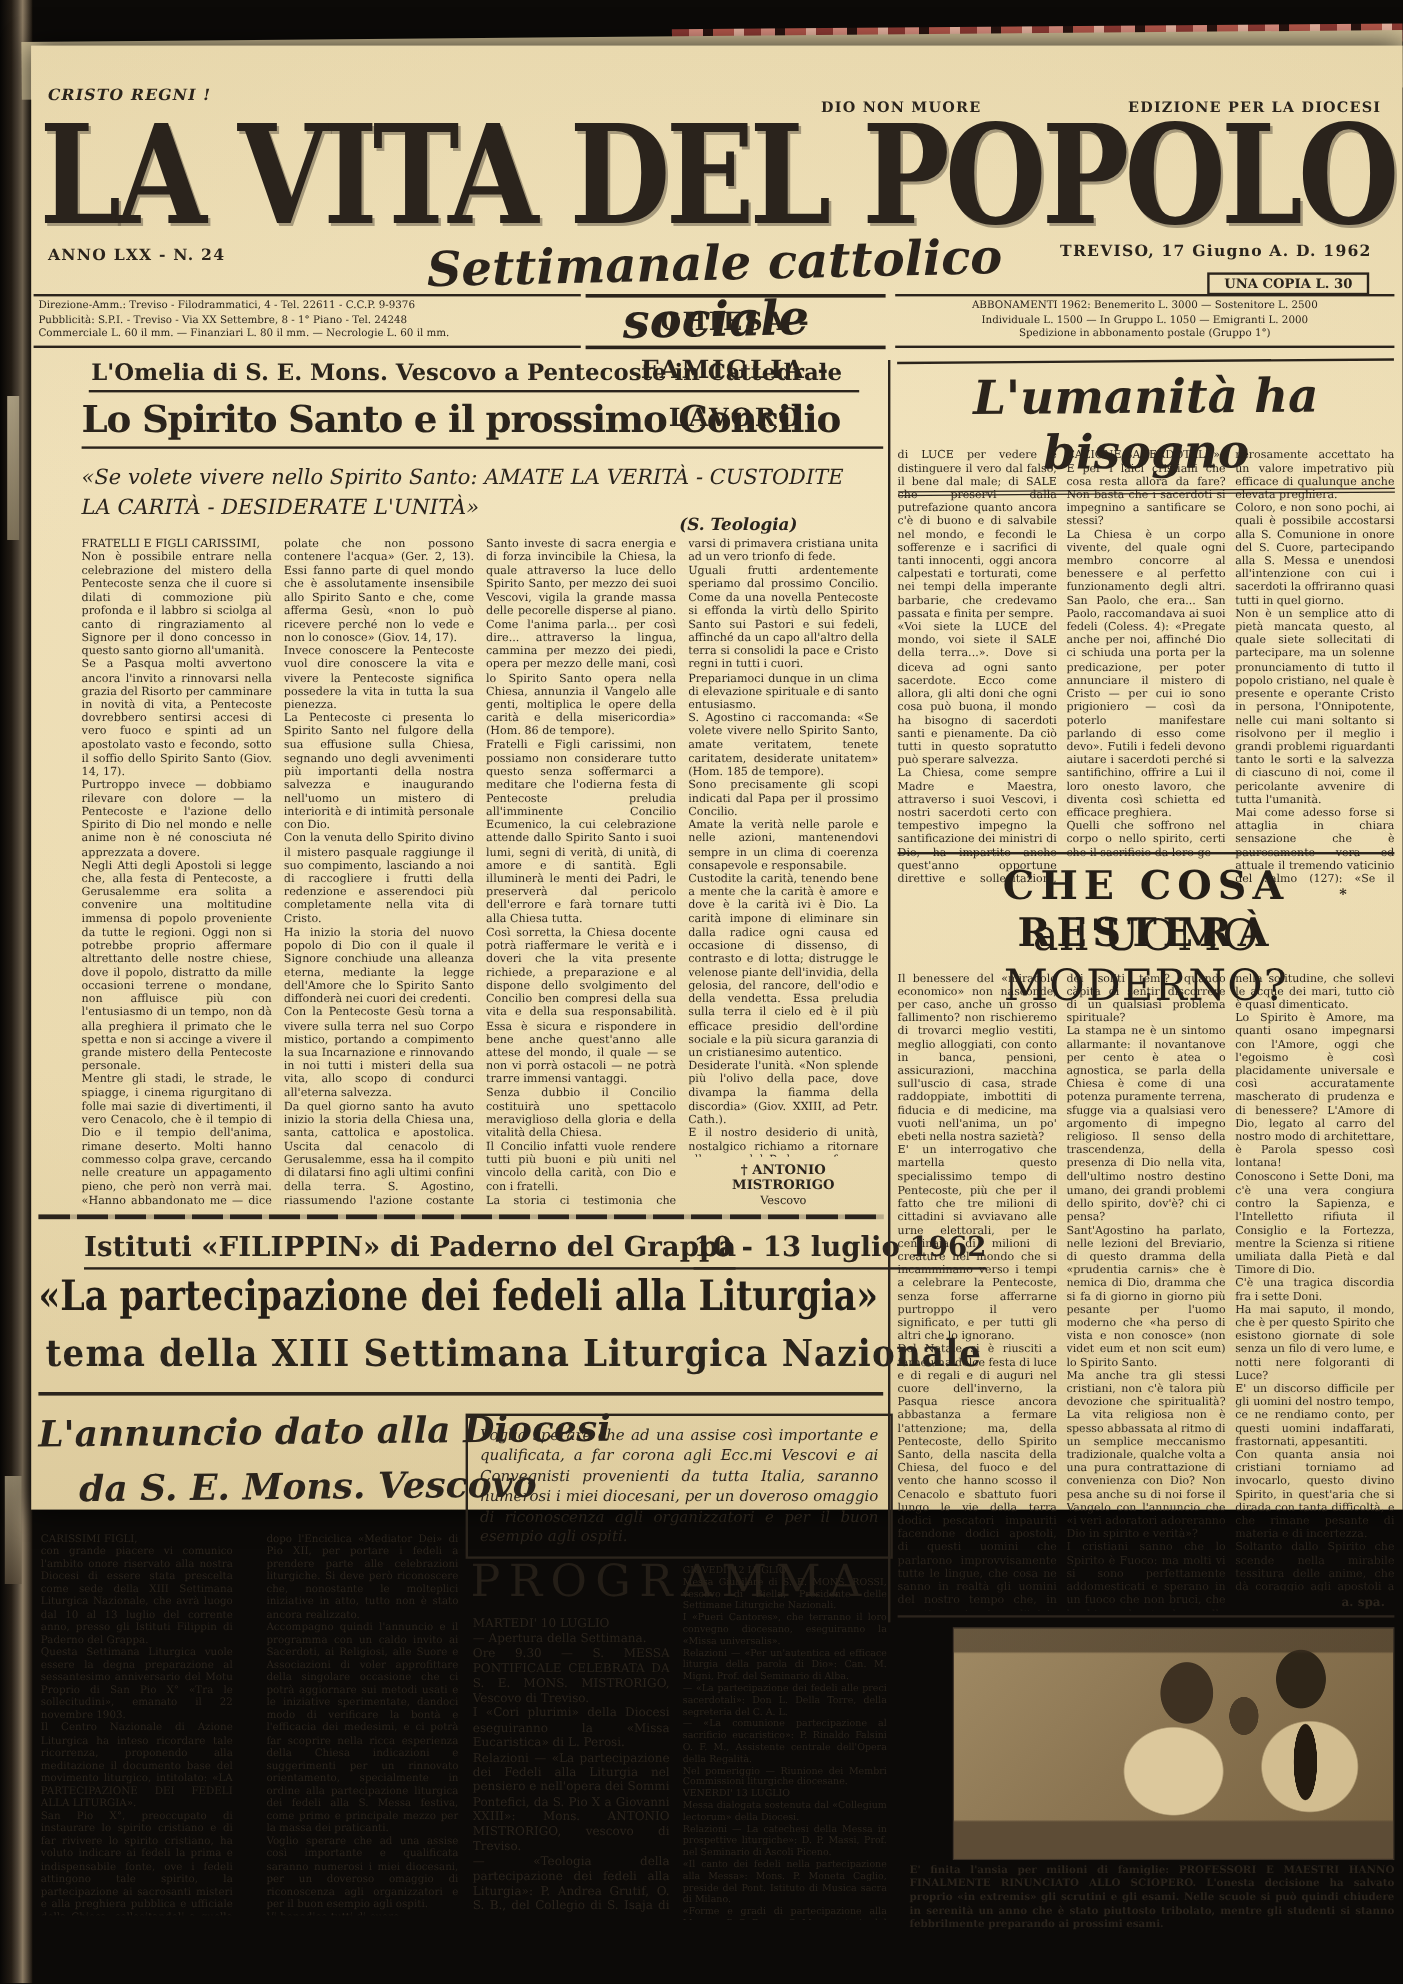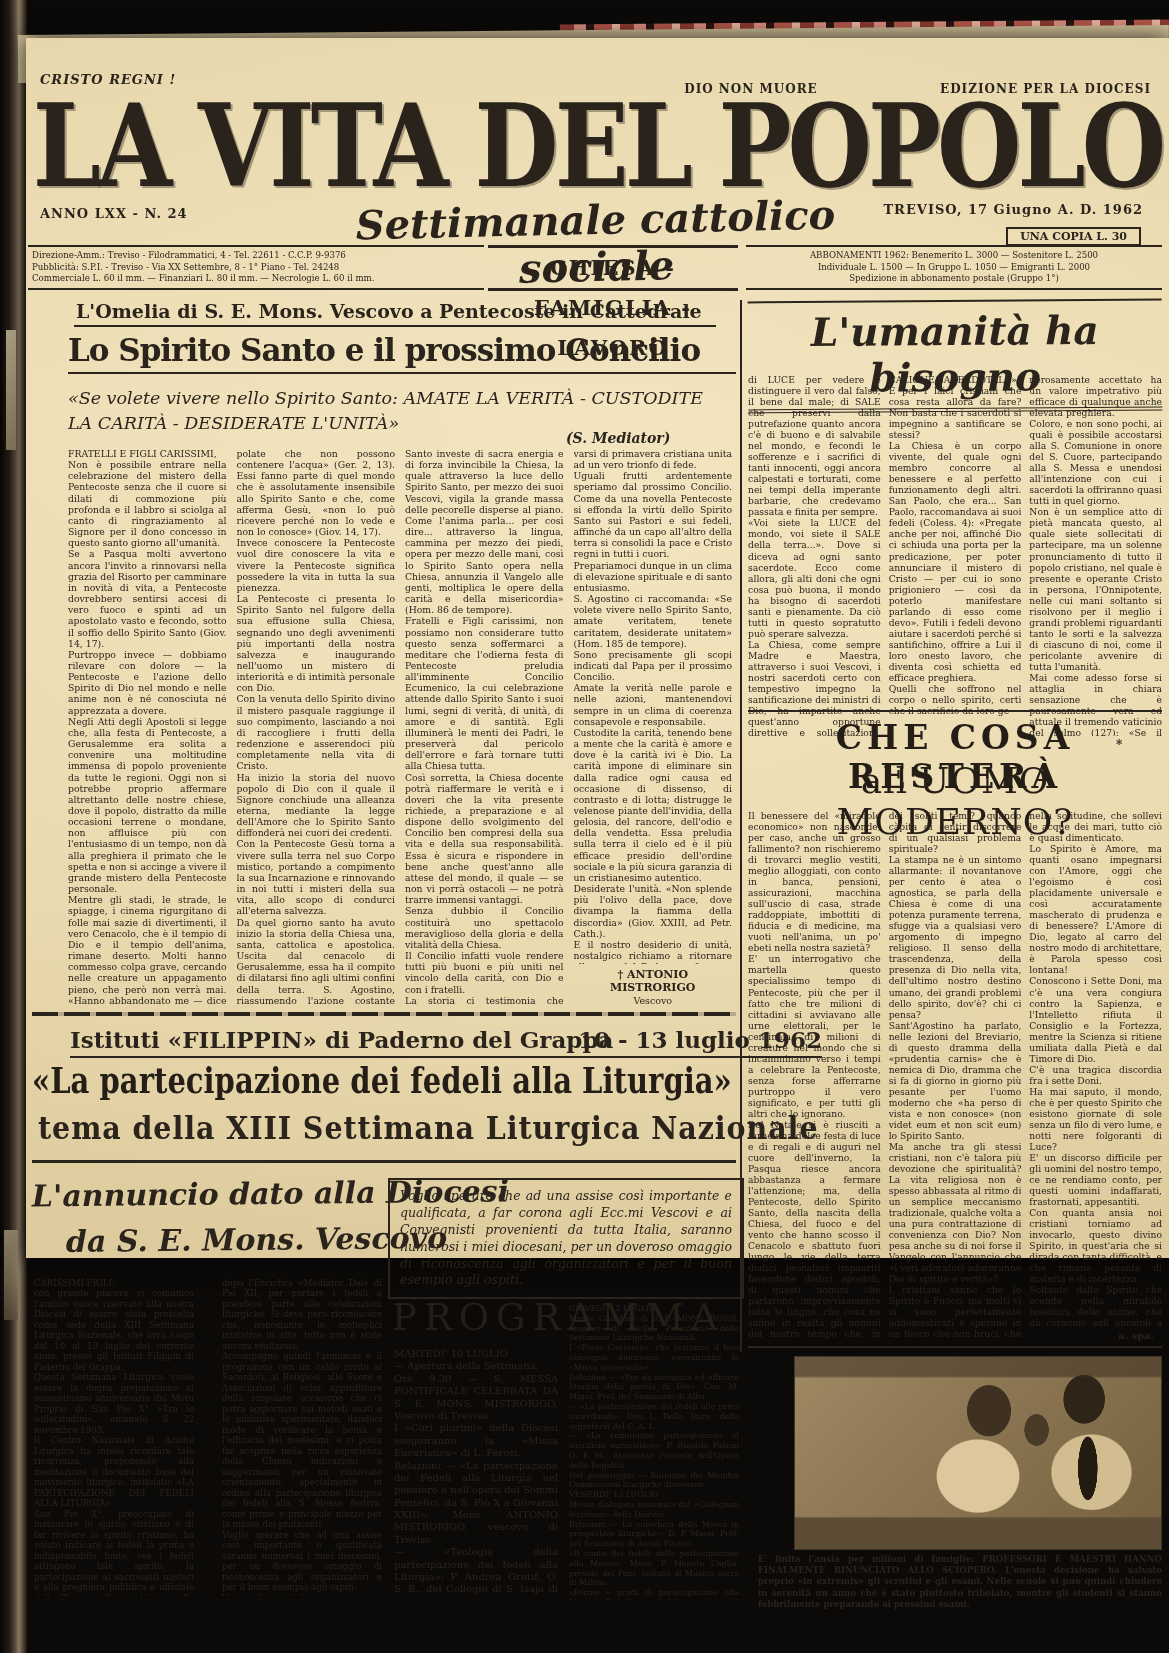--- a/index.html
+++ b/index.html
@@ -100,21 +100,21 @@
 Pubblicità: S.P.I. - Treviso - Via XX Settembre, 8 - 1° Piano - Tel. 24248
 Commerciale L. 60 il mm. — Finanziari L. 80 il mm. — Necrologie L. 60 il mm.</div>
     <div class="ibox center" style="left:462px;width:250px;height:40px;">CHIESA - FAMIGLIA - LAVORO</div>
     <div class="ibox pre" style="left:720px;width:408px;text-align:center;">ABBONAMENTI 1962: Benemerito L. 3000 — Sostenitore L. 2500
 Individuale L. 1500 — In Gruppo L. 1050 — Emigranti L. 2000
 Spedizione in abbonamento postale (Gruppo 1°)</div>
 
     <div class="t kicker">L'Omelia di S. E. Mons. Vescovo a Pentecoste in Cattedrale</div>
     <div class="t headline1">Lo Spirito Santo e il prossimo Concilio</div>
     <div class="t subhead">«Se volete vivere nello Spirito Santo: AMATE LA VERITÀ - CUSTODITE LA CARITÀ - DESIDERATE L'UNITÀ»</div>
-    <div class="t attrib">(S. Mediator)</div>
+    <div class="t attrib">(S. Teologia)</div>
 
     <div class="t bodycols" style="left:42px;top:410px;width:664px;height:558px;">
       <div class="col pre just">FRATELLI E FIGLI CARISSIMI,
 Non è possibile entrare nella celebrazione del mistero della Pentecoste senza che il cuore si dilati di commozione più profonda e il labbro si sciolga al canto di ringraziamento al Signore per il dono concesso in questo santo giorno all'umanità.
 Se a Pasqua molti avvertono ancora l'invito a rinnovarsi nella grazia del Risorto per camminare in novità di vita, a Pentecoste dovrebbero sentirsi accesi di vero fuoco e spinti ad un apostolato vasto e fecondo, sotto il soffio dello Spirito Santo (Giov. 14, 17).
 Purtroppo invece — dobbiamo rilevare con dolore — la Pentecoste e l'azione dello Spirito di Dio nel mondo e nelle anime non è né conosciuta né apprezzata a dovere.
 Negli Atti degli Apostoli si legge che, alla festa di Pentecoste, a Gerusalemme era solita a convenire una moltitudine immensa di popolo proveniente da tutte le regioni. Oggi non si potrebbe proprio affermare altrettanto delle nostre chiese, dove il popolo, distratto da mille occasioni terrene o mondane, non affluisce più con l'entusiasmo di un tempo, non dà alla preghiera il primato che le spetta e non si accinge a vivere il grande mistero della Pentecoste personale.
 Mentre gli stadi, le strade, le spiagge, i cinema rigurgitano di folle mai sazie di divertimenti, il vero Cenacolo, che è il tempio di Dio e il tempio dell'anima, rimane deserto. Molti hanno commesso colpa grave, cercando nelle creature un appagamento pieno, che però non verrà mai. «Hanno abbandonato me — dice il Signore — fonte di acqua viva ed hanno scavato delle cisterne scre-</div>
       <div class="col pre just">polate che non possono contenere l'acqua» (Ger. 2, 13). Essi fanno parte di quel mondo che è assolutamente insensibile allo Spirito Santo e che, come afferma Gesù, «non lo può ricevere perché non lo vede e non lo conosce» (Giov. 14, 17).
 Invece conoscere la Pentecoste vuol dire conoscere la vita e vivere la Pentecoste significa possedere la vita in tutta la sua pienezza.

